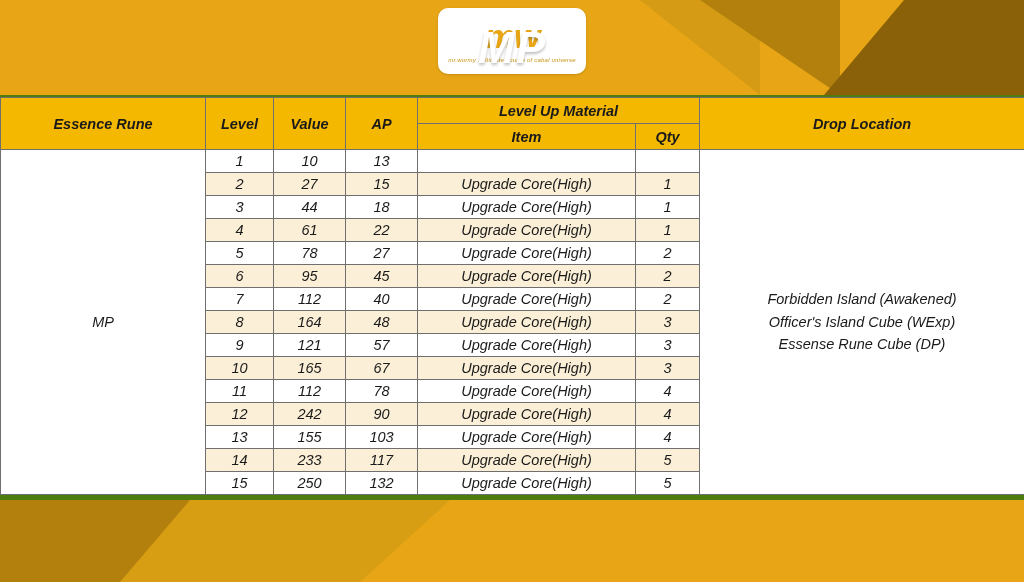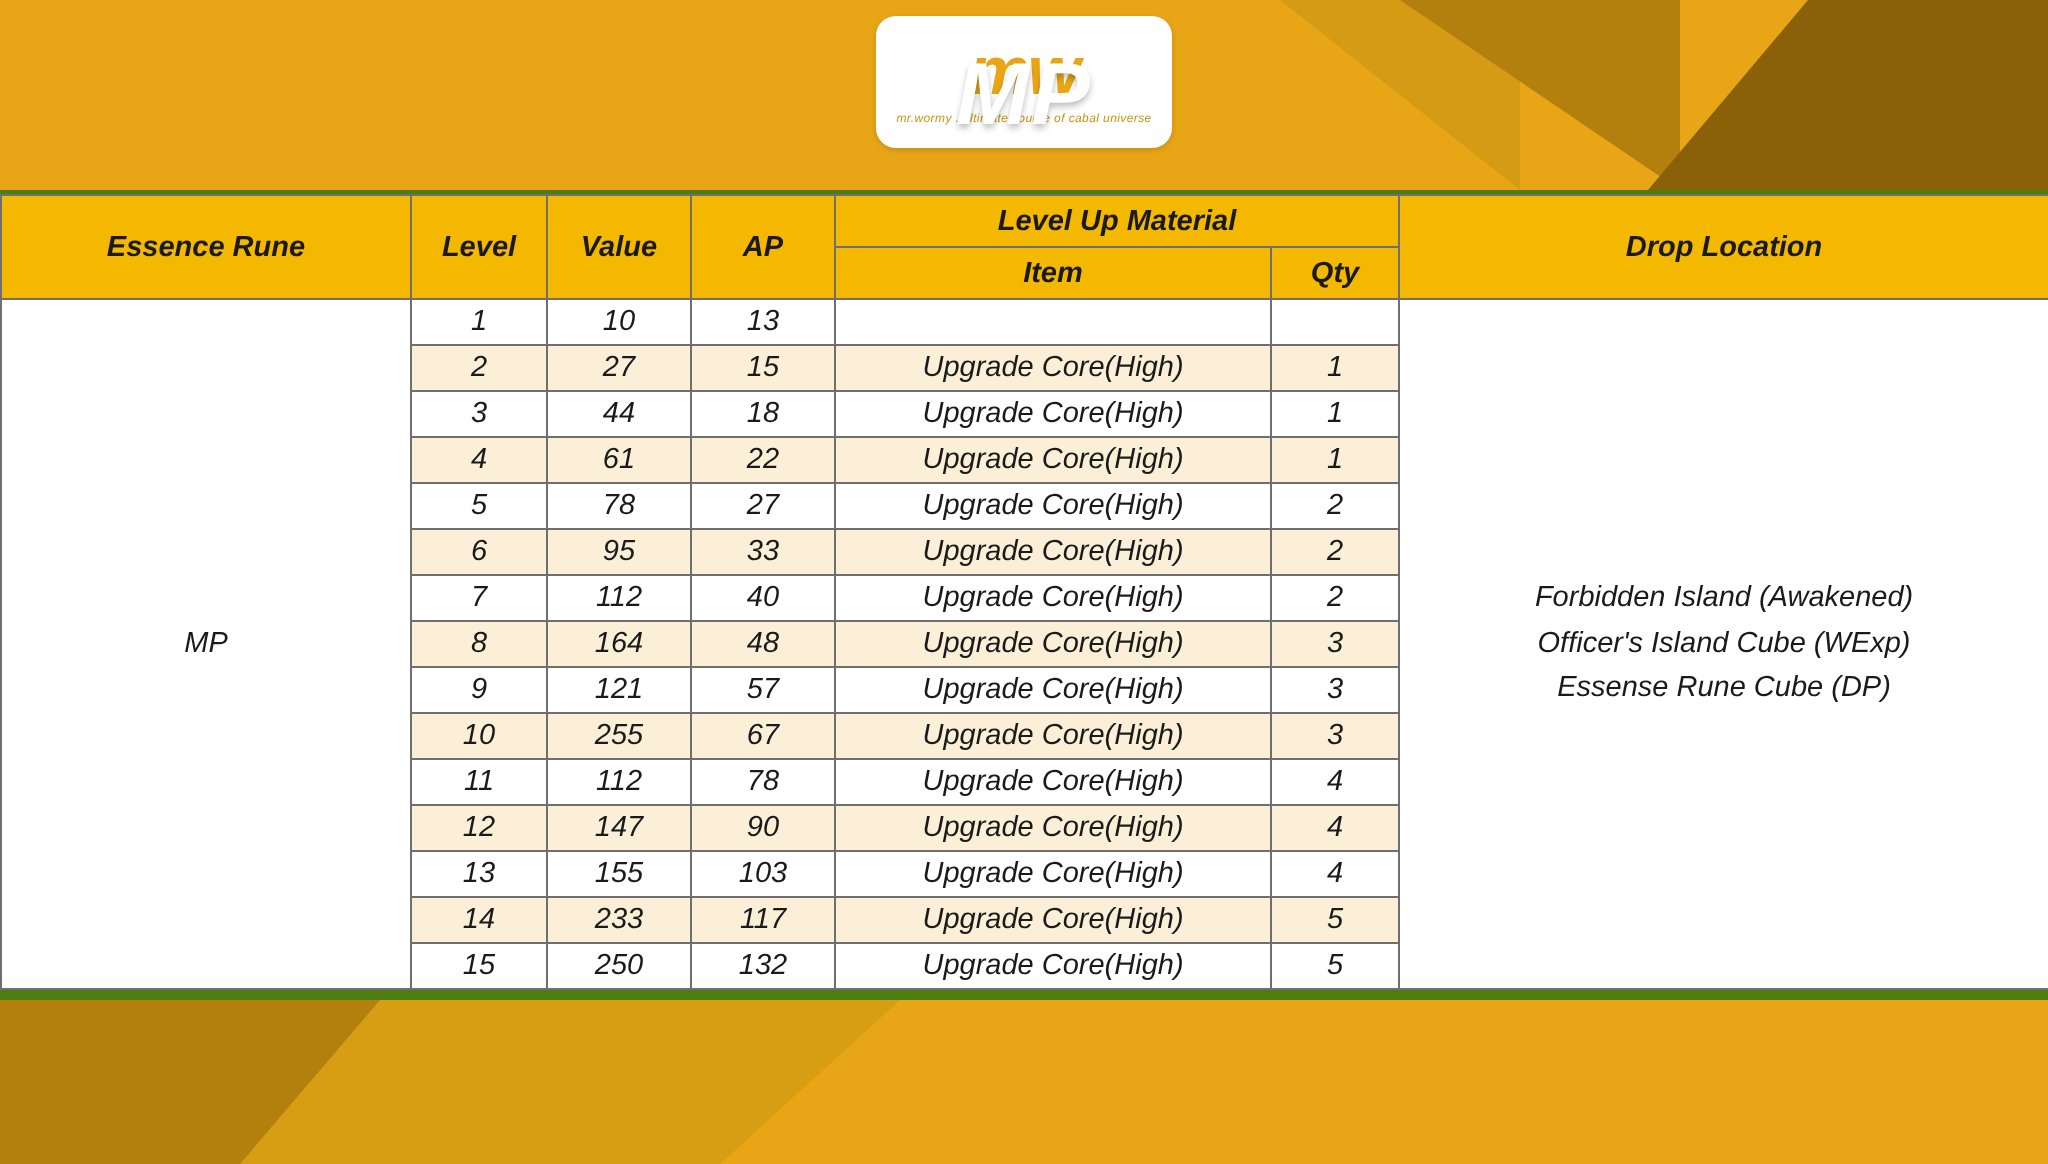--- a/index.html
+++ b/index.html
@@ -286,21 +286,21 @@
           <tr>
             <td class="plain">5</td>
             <td class="plain">78</td>
             <td class="plain">27</td>
             <td class="plain">Upgrade Core(High)</td>
             <td class="plain">2</td>
           </tr>
           <tr>
             <td class="alt">6</td>
             <td class="alt">95</td>
-            <td class="alt">33</td>
+            <td class="alt">45</td>
             <td class="alt">Upgrade Core(High)</td>
             <td class="alt">2</td>
           </tr>
           <tr>
             <td class="plain">7</td>
             <td class="plain">112</td>
             <td class="plain">40</td>
             <td class="plain">Upgrade Core(High)</td>
             <td class="plain">2</td>
           </tr>
@@ -313,35 +313,35 @@
           </tr>
           <tr>
             <td class="plain">9</td>
             <td class="plain">121</td>
             <td class="plain">57</td>
             <td class="plain">Upgrade Core(High)</td>
             <td class="plain">3</td>
           </tr>
           <tr>
             <td class="alt">10</td>
-            <td class="alt">255</td>
+            <td class="alt">165</td>
             <td class="alt">67</td>
             <td class="alt">Upgrade Core(High)</td>
             <td class="alt">3</td>
           </tr>
           <tr>
             <td class="plain">11</td>
             <td class="plain">112</td>
             <td class="plain">78</td>
             <td class="plain">Upgrade Core(High)</td>
             <td class="plain">4</td>
           </tr>
           <tr>
             <td class="alt">12</td>
-            <td class="alt">147</td>
+            <td class="alt">242</td>
             <td class="alt">90</td>
             <td class="alt">Upgrade Core(High)</td>
             <td class="alt">4</td>
           </tr>
           <tr>
             <td class="plain">13</td>
             <td class="plain">155</td>
             <td class="plain">103</td>
             <td class="plain">Upgrade Core(High)</td>
             <td class="plain">4</td>

